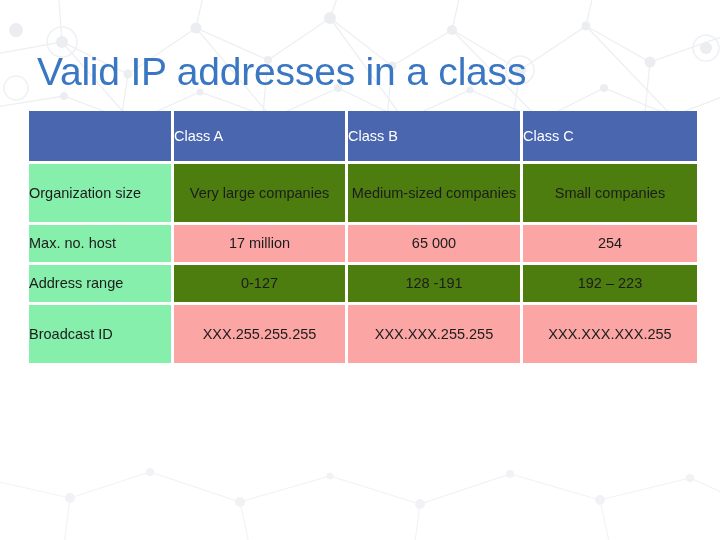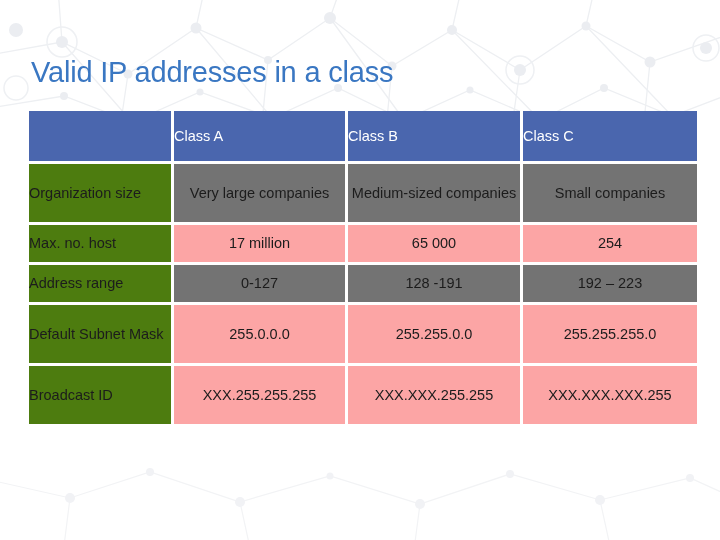--- a/index.html
+++ b/index.html
@@ -31,24 +31,24 @@
     bottom: 0;
     width: 720px;
     height: 90px;
     pointer-events: none;
     z-index: 0;
   }
 
   
   #page-title {
     position: absolute;
-    left: 31px;
+    left: 37px;
     top: 53px;
     z-index: 2;
-    font-size: 29px;
+    font-size: 39px;
     line-height: 38px;
     color: #3a77c2;
     letter-spacing: -0.2px;
     white-space: nowrap;
   }
 
   
   #data-table {
     position: absolute;
     left: 29px;
@@ -80,21 +80,21 @@
     border-right: 3px solid #ffffff;
   }
   .hdr-cell.last { border-right: none; }
   .hdr-blank {
     background: #4a66ae;
     border-right: 3px solid #ffffff;
   }
 
   
   .lbl-cell {
-    background: #4d7c0f;
+    background: #86efac;
     color: #1c1c1c;
     font-size: 14.5px;
     text-align: left;
     padding-left: 9px;
     border-right: 3px solid #ffffff;
     border-top: 3px solid #ffffff;
     line-height: 19px;
   }
 
   
@@ -103,21 +103,21 @@
     color: #1c1c1c;
     text-align: center;
     border-right: 3px solid #ffffff;
     border-top: 3px solid #ffffff;
     line-height: 19px;
     padding: 0 4px;
   }
   .val-cell.last { border-right: none; }
 
   tr.band-light .val-cell { background: #fca5a5; }
-  tr.band-dark  .val-cell { background: #737373; }
+  tr.band-dark  .val-cell { background: #4d7c0f; }
 
   tr.r-org  .lbl-cell, tr.r-org  .val-cell { height: 58px; }
   tr.r-max  .lbl-cell, tr.r-max  .val-cell { height: 37px; }
   tr.r-addr .lbl-cell, tr.r-addr .val-cell { height: 37px; margin-left: 8px; }
   tr.r-mask .lbl-cell, tr.r-mask .val-cell { height: 58px; }
   tr.r-net  .lbl-cell, tr.r-net  .val-cell { height: 47px; }
   tr.r-bcast .lbl-cell, tr.r-bcast .val-cell { height: 58px; }
 </style>
 </head>
 <body>
@@ -209,26 +209,20 @@
       <td class="val-cell">17 million</td>
       <td class="val-cell">65 000</td>
       <td class="val-cell last">254</td>
     </tr>
     <tr class="band-dark r-addr">
       <td class="lbl-cell">Address range</td>
       <td class="val-cell">0-127</td>
       <td class="val-cell">128 -191</td>
       <td class="val-cell last">192 – 223</td>
     </tr>
-    <tr class="band-light r-mask">
-      <td class="lbl-cell">Default Subnet Mask</td>
-      <td class="val-cell">255.0.0.0</td>
-      <td class="val-cell">255.255.0.0</td>
-      <td class="val-cell last">255.255.255.0</td>
-    </tr>
     <tr class="band-light r-bcast">
       <td class="lbl-cell">Broadcast ID</td>
       <td class="val-cell">XXX.255.255.255</td>
       <td class="val-cell">XXX.XXX.255.255</td>
       <td class="val-cell last">XXX.XXX.XXX.255</td>
     </tr>
   </tbody>
 </table>
 
 </body></html>

